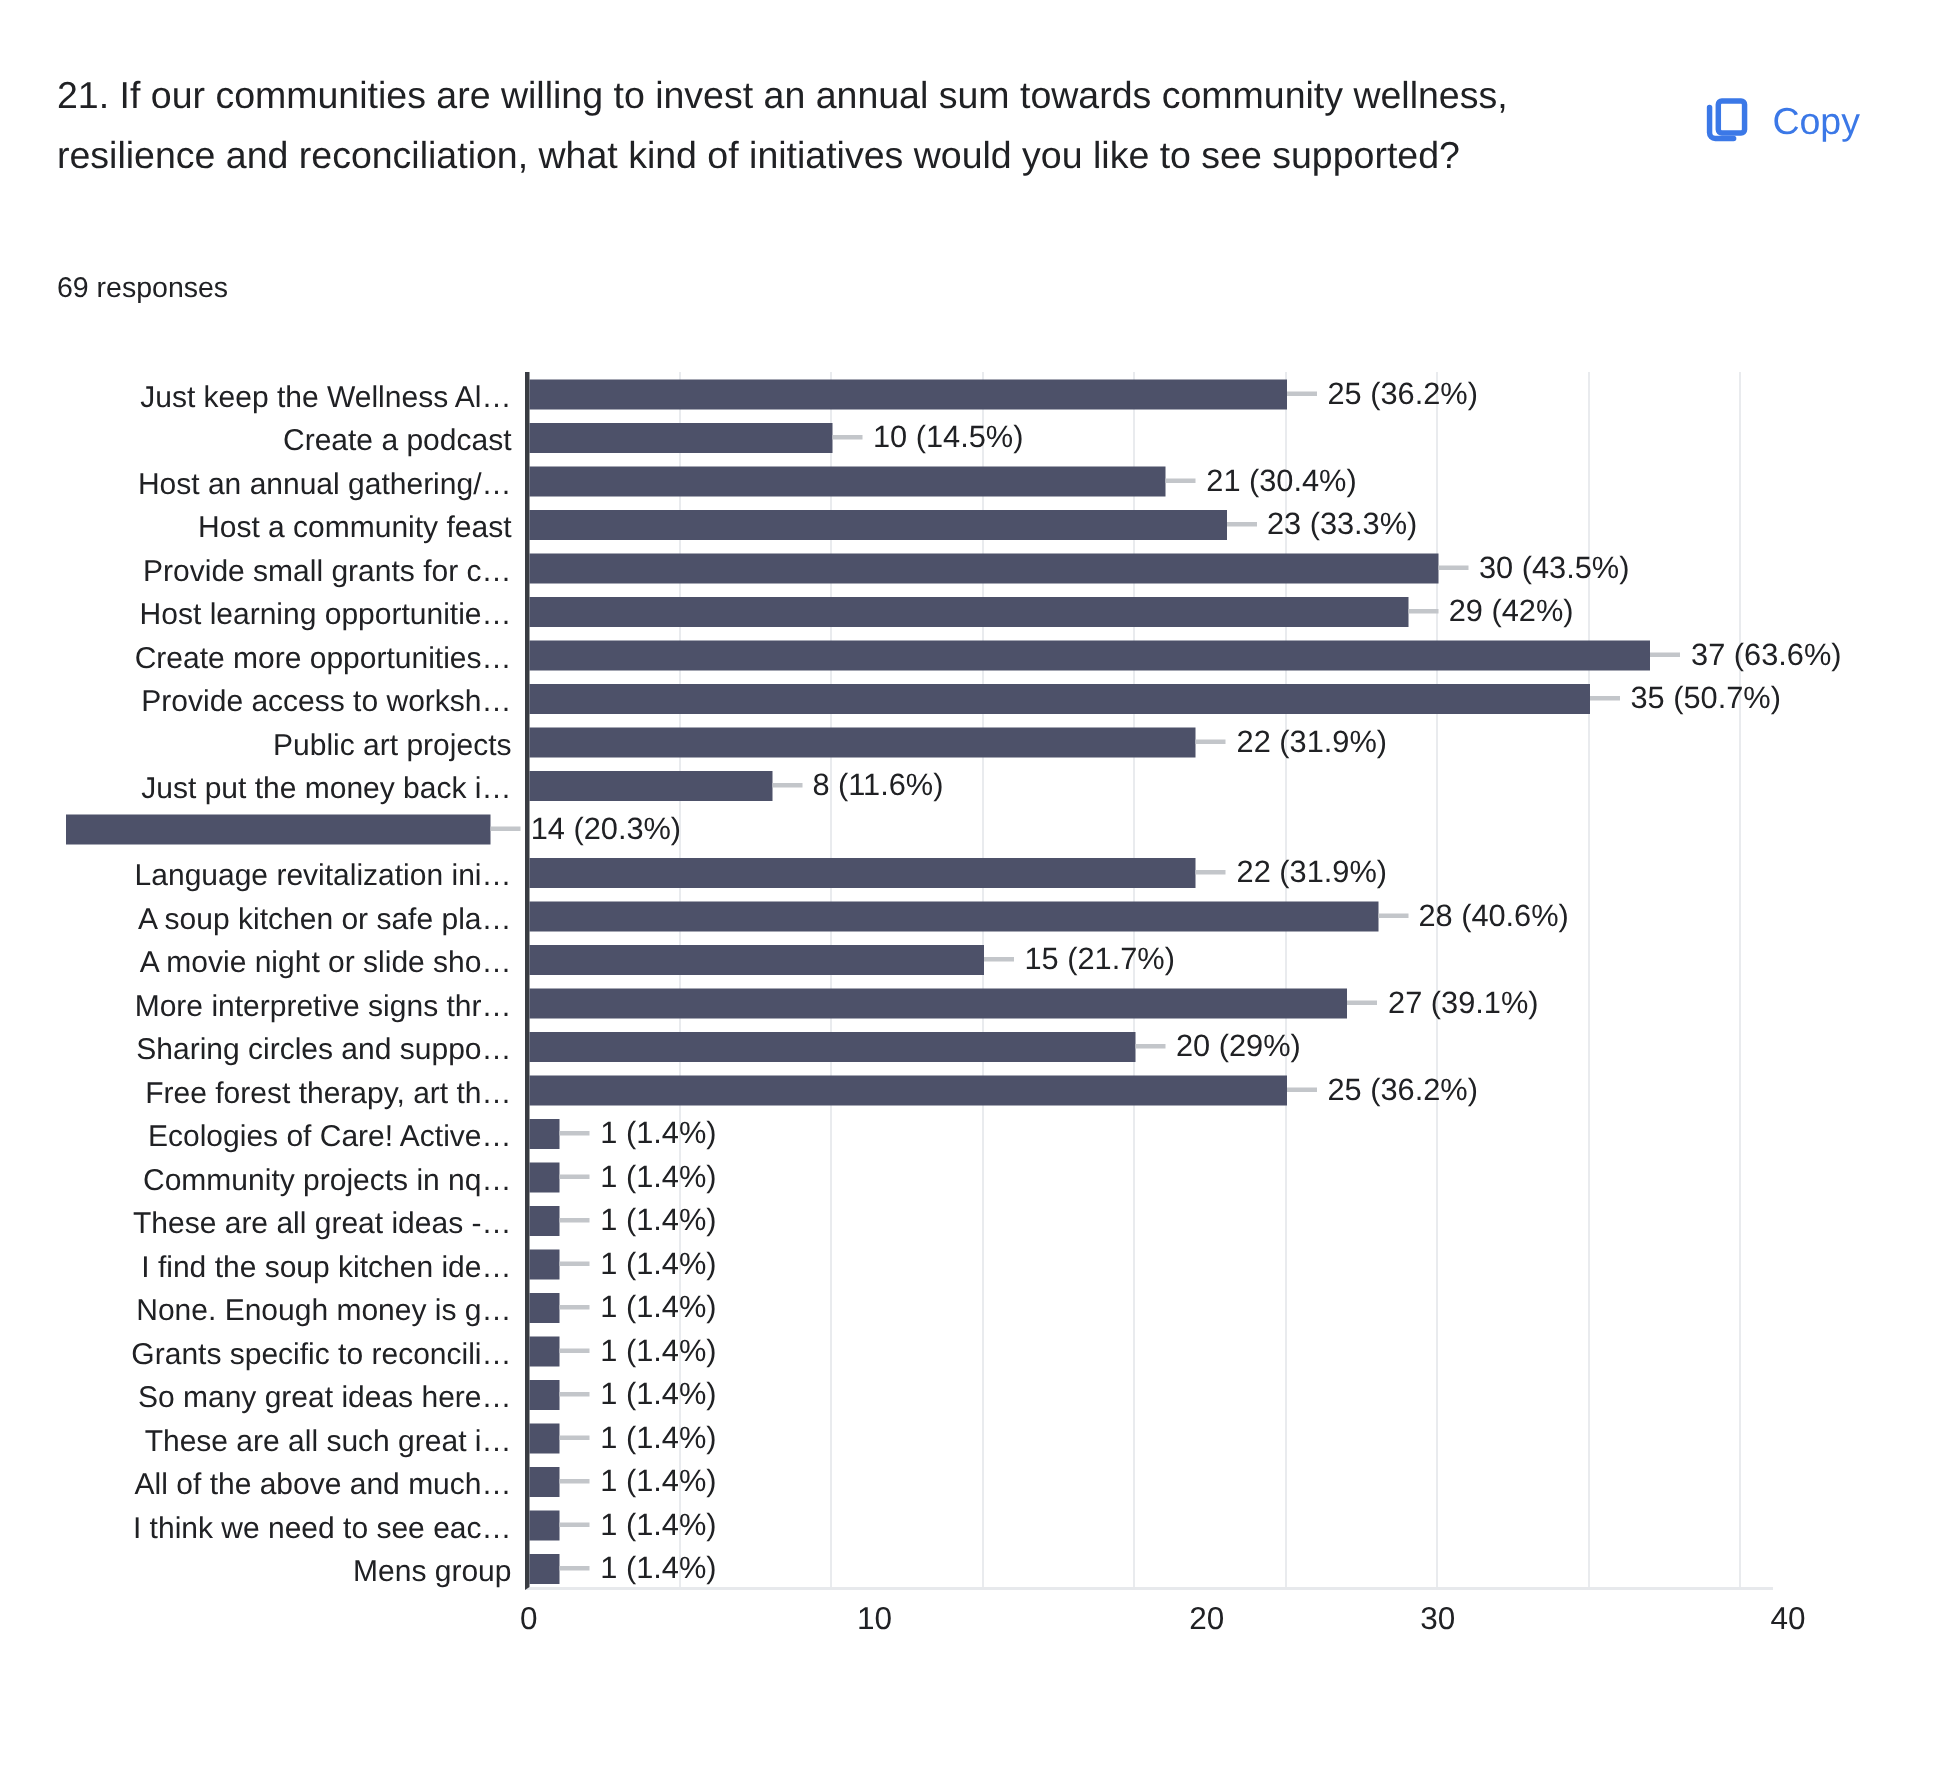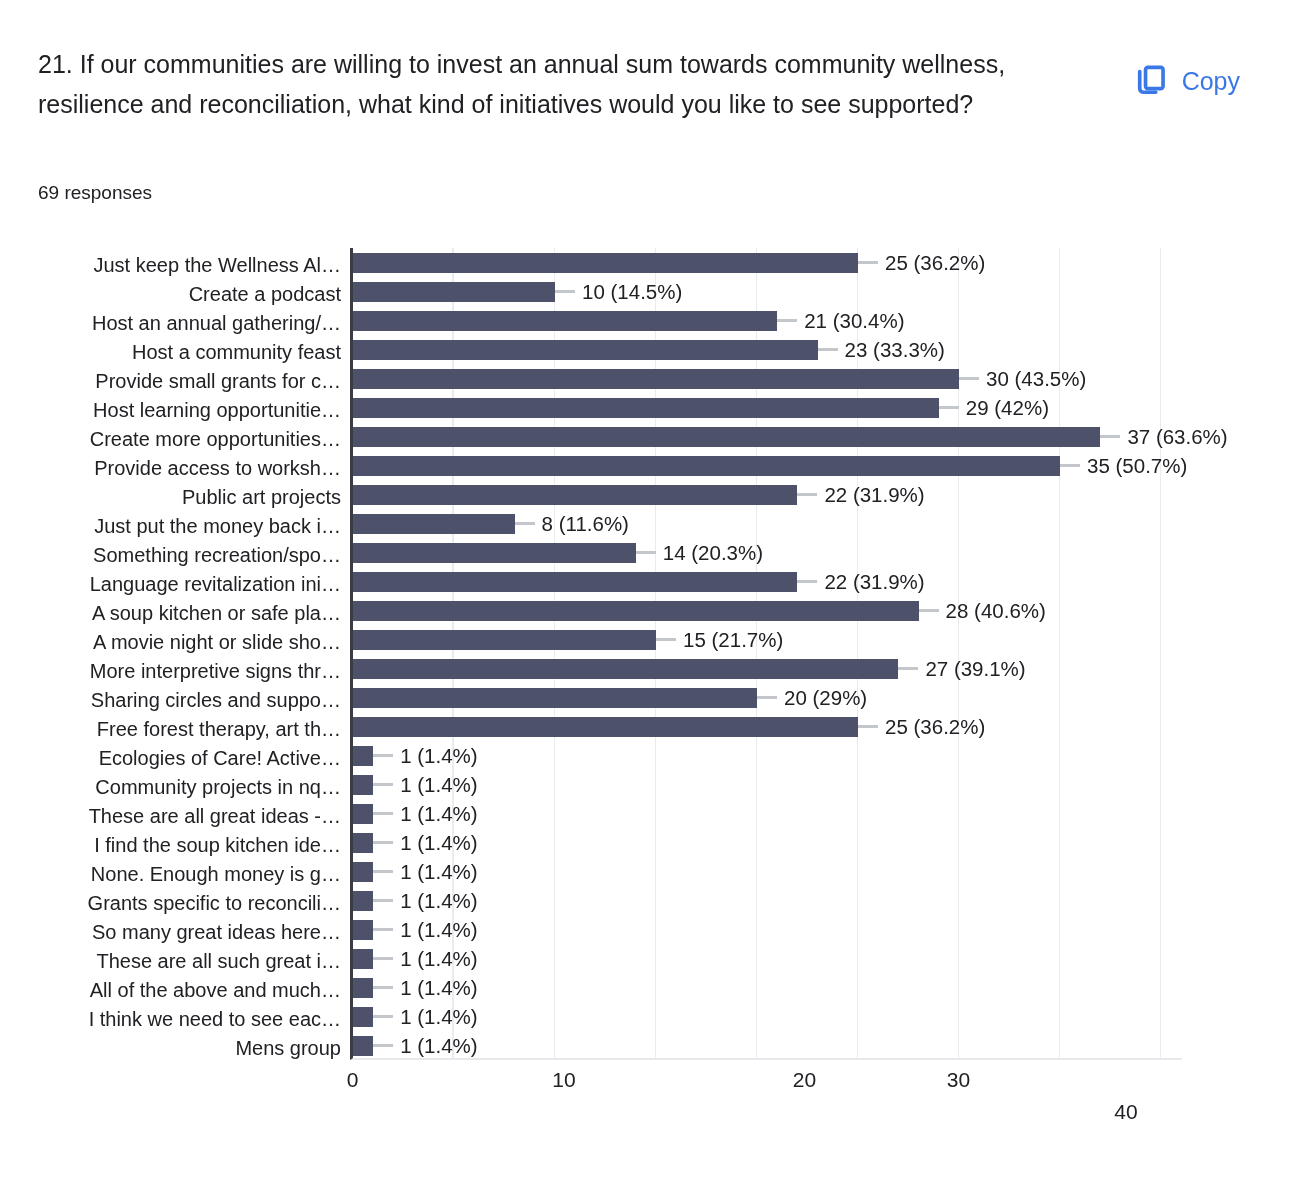--- a/index.html
+++ b/index.html
@@ -195,21 +195,20 @@
   <div class="row">
     <div class="row-label">Just put the money back i…</div>
     <div class="row-plot">
       <div class="bar" style="width: 161.6px; background: rgb(77, 81, 105);"></div>
       <div class="connector"></div>
       <div class="value">8 (11.6%)</div>
     </div>
   </div>
 
   <div class="row">
-    <div class="row-label">Something recreation/spo…</div>
     <div class="row-plot">
       <div class="bar" style="width: 282.8px; background: rgb(77, 81, 105);"></div>
       <div class="connector"></div>
       <div class="value">14 (20.3%)</div>
     </div>
   </div>
 
   <div class="row">
     <div class="row-label">Language revitalization ini…</div>
     <div class="row-plot">
@@ -358,18 +357,18 @@
     <div class="row-label">Mens group</div>
     <div class="row-plot">
       <div class="bar" style="width: 20.2px; background: rgb(77, 81, 105);"></div>
       <div class="connector"></div>
       <div class="value">1 (1.4%)</div>
     </div>
   </div>
 </div>
   <div class="ticks" id="ticks">
       <span class="tick" style="left: 314.5px;">0</span>
-      <span class="tick" style="left: 526px;">10</span>
+      <span class="tick" style="left: 545px;">10</span>
       <span class="tick" style="left: 718.5px; margin-left: 48px;">20</span>
       <span class="tick" style="left: 920.5px;">30</span>
-      <span class="tick" style="left: 1088px; margin-top: 32px;">40</span>
+      <span class="tick" style="left: 1154px;">40</span>
     </div>
 </div>
 
 </body></html>

